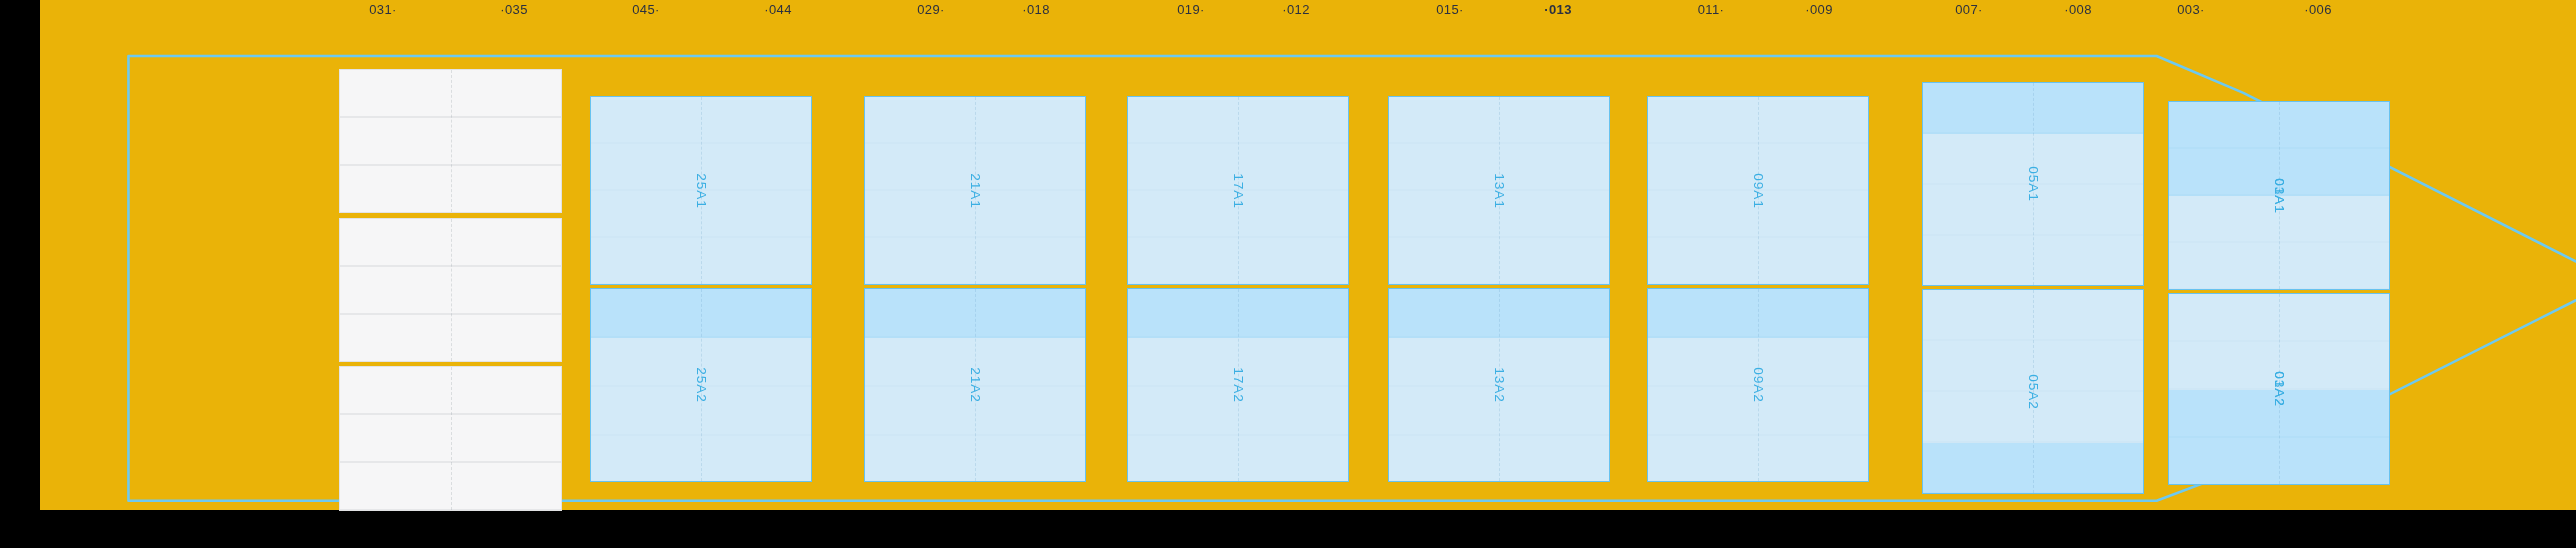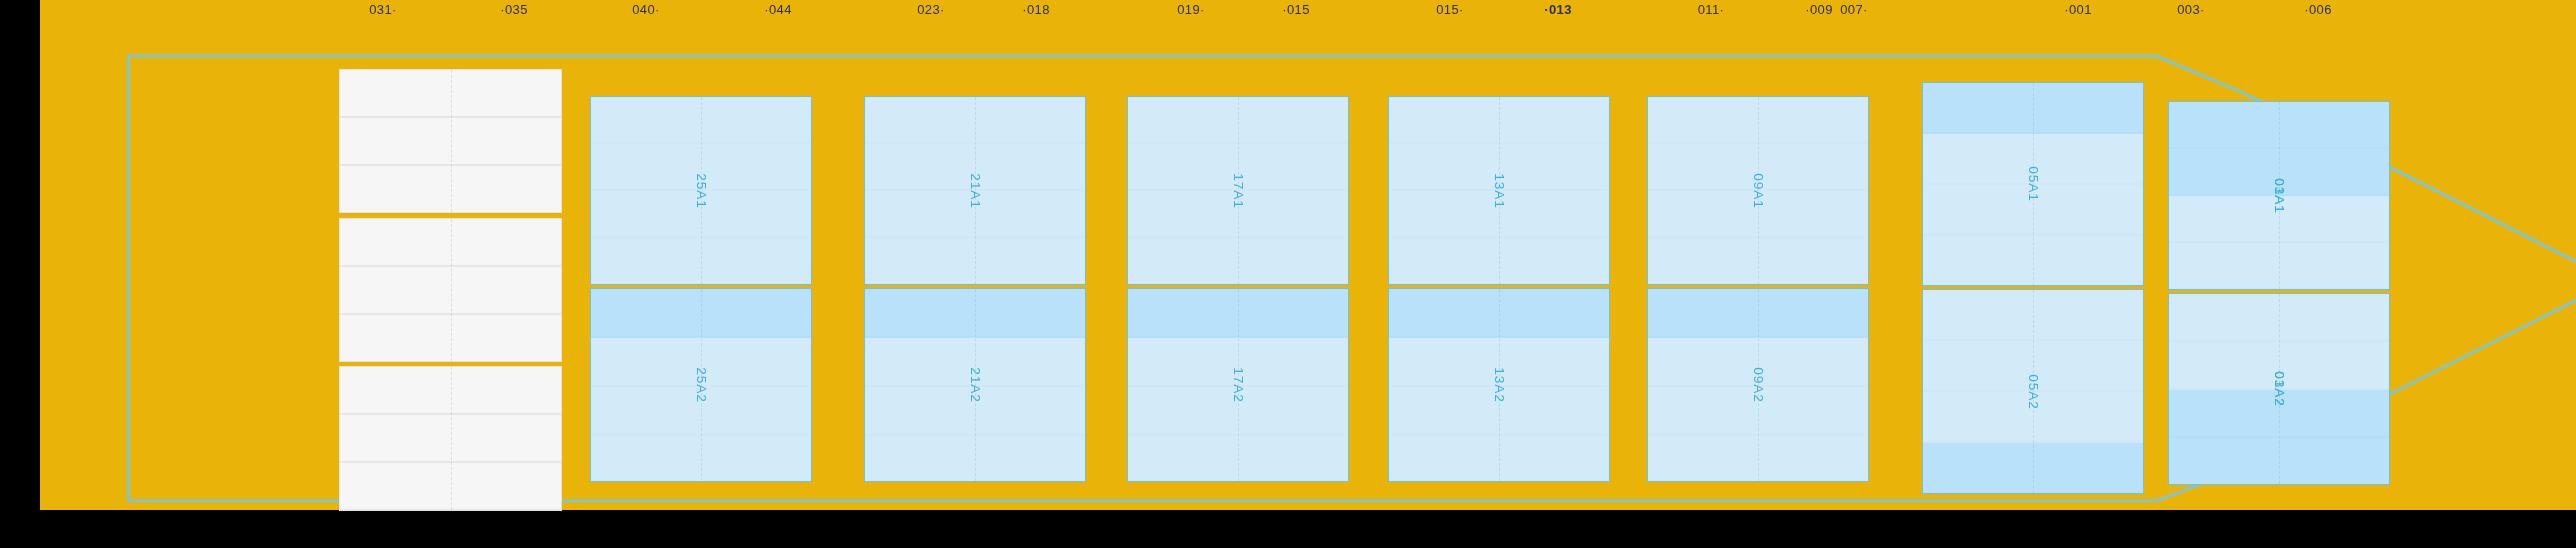--- a/index.html
+++ b/index.html
@@ -50,32 +50,32 @@
   .blabel .l2{position:absolute;left:0;top:0;}
 </style>
 </head>
 <body>
 
 <div id="stage">
 
   <div id="ruler">
       <div class="tick" style="left: 343px; color: rgb(43, 48, 64);">031·</div>
       <div class="tick" style="left: 474px; color: rgb(43, 48, 64);">·035</div>
-      <div class="tick" style="left: 606px; color: rgb(43, 48, 64);">040·</div>
+      <div class="tick" style="left: 606px; color: rgb(43, 48, 64);">045·</div>
       <div class="tick" style="left: 738px; color: rgb(43, 48, 64);">·044</div>
-      <div class="tick" style="left: 891px; color: rgb(43, 48, 64);">023·</div>
+      <div class="tick" style="left: 891px; color: rgb(43, 48, 64);">029·</div>
       <div class="tick" style="left: 996px; color: rgb(43, 48, 64);">·018</div>
       <div class="tick" style="left: 1151px; color: rgb(43, 48, 64);">019·</div>
-      <div class="tick" style="left: 1256px; color: rgb(43, 48, 64);">·015</div>
+      <div class="tick" style="left: 1256px; color: rgb(43, 48, 64);">·012</div>
       <div class="tick" style="left: 1410px; color: rgb(43, 48, 64);">015·</div>
       <div class="tick" style="left: 1518px; color: rgb(43, 48, 64); font-weight: bold;">·013</div>
       <div class="tick" style="left: 1671px; color: rgb(43, 48, 64);">011·</div>
       <div class="tick" style="left: 1779px; color: rgb(43, 48, 64);">·009</div>
-      <div class="tick" style="left: 1814px; color: rgb(43, 48, 64);">007·</div>
-      <div class="tick" style="left: 2038px; color: rgb(43, 48, 64);">·001</div>
+      <div class="tick" style="left: 1929px; color: rgb(43, 48, 64);">007·</div>
+      <div class="tick" style="left: 2038px; color: rgb(43, 48, 64);">·008</div>
       <div class="tick" style="left: 2151px; color: rgb(43, 48, 64); text-align: center;">003·</div>
       <div class="tick" style="left: 2278px; color: rgb(43, 48, 64);">·006</div>
     </div>
 
   <svg id="hull" viewBox="0 0 3000 639" width="2576" height="549">
     <polyline id="hull-path" fill="none" stroke="#6ec9f0" stroke-width="3" stroke-linejoin="round" stroke-linecap="round" points="103,65 2465,65 2566,108 2998,327 2566,545 2465,583 103,583 103,65"></polyline>
   </svg>
 
   <div id="bays">
       <div class="bay" style="left: 299px; top: 69px; width: 223px; height: 442px;">

